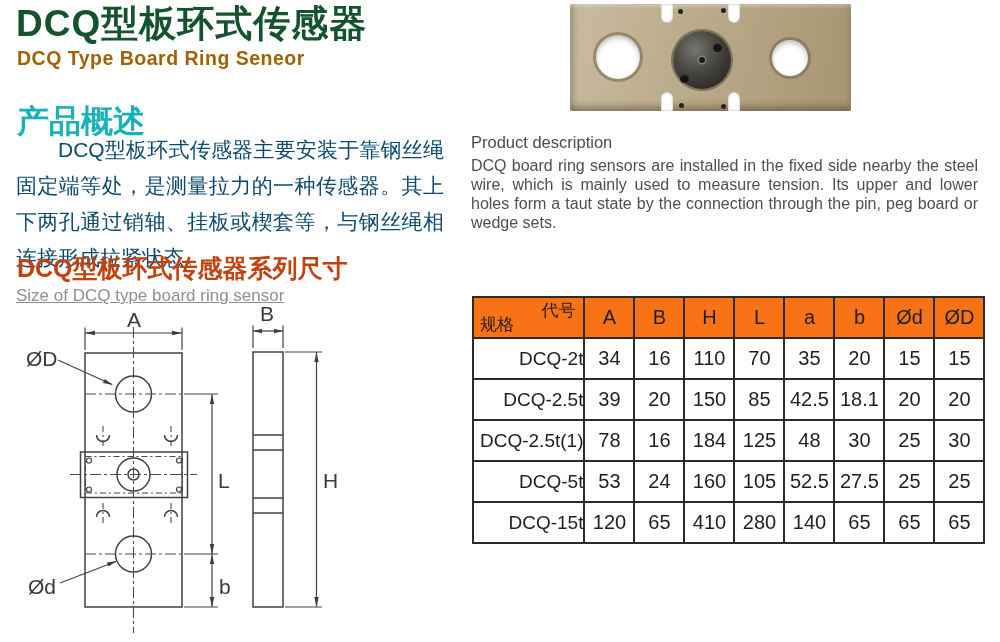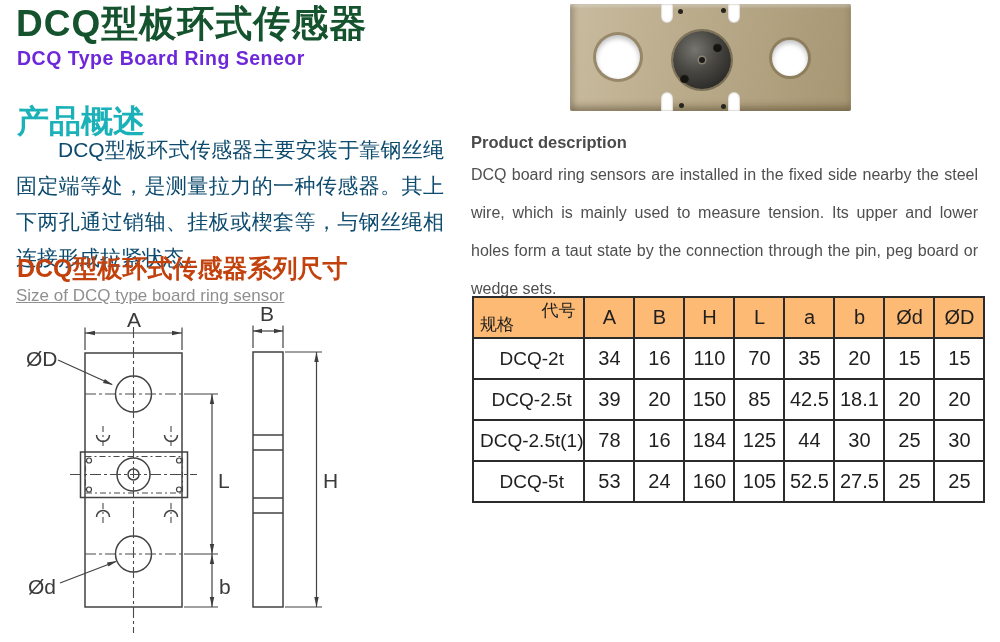--- a/index.html
+++ b/index.html
@@ -3,27 +3,27 @@
 <meta charset="utf-8">
 <style>
   html,body{margin:0;padding:0;background:#fff;}
   body{font-family:"Liberation Sans","DejaVu Sans",sans-serif;}
   #page{position:relative;width:1000px;height:642px;background:#fff;overflow:hidden;}
 
   .abs{position:absolute;}
 
   
   #page-title{left:16px;top:2px;font-size:37px;font-weight:bold;color:#14532d;letter-spacing:1px;line-height:44px;}
-  #page-subtitle{left:17px;top:47px;font-size:19.5px;font-weight:bold;color:#6d28d9;letter-spacing:.5px;}
+  #page-subtitle{left:17px;top:47px;font-size:19.5px;font-weight:bold;color:#a16207;letter-spacing:.5px;}
   #overview-heading{left:17px;top:100px;font-size:32px;font-weight:bold;color:#1ab2b8;}
   #overview-text{left:16px;top:132px;width:428px;font-size:21px;line-height:36px;color:#0c4a6e;text-align:justify;text-indent:2em;}
   #size-heading{left:17px;top:252px;font-size:25px;font-weight:bold;color:#c2410c;}
   #size-subtitle{left:16px;top:286px;font-size:17px;color:#8f8f8f;text-decoration:underline;}
-  #description-heading{left:471px;top:133px;font-size:16.5px;font-weight:bold;color:#4a4a4a;}
-  #description-text{left:471px;top:156px;width:507px;font-size:16px;line-height:38px;color:#4f4f4f;text-align:justify;}
+  #description-heading{left:471px;top:133px;font-size:16.5px;font-weight:normal;color:#4a4a4a;}
+  #description-text{left:471px;top:156px;width:507px;font-size:16px;line-height:19px;color:#4f4f4f;text-align:justify;}
 
   
   #product-photo{left:570px;top:4px;width:281px;height:107px;}
   .plate{position:absolute;inset:0;background:linear-gradient(100deg,#c9bb9e 0%,#b9aa8a 45%,#a69672 100%);
          box-shadow:inset 0 -5px 7px rgba(60,45,20,.35), inset 0 3px 3px rgba(255,255,255,.35), inset 4px 0 6px rgba(0,0,0,.15);
          border-radius:2px;}
   .hole{position:absolute;background:#fff;border-radius:50%;
         box-shadow:0 0 0 3px rgba(115,100,70,.55), inset 0 3px 5px rgba(0,0,0,.25);}
   .hole-left{left:26px;top:31px;width:44px;height:44px;}
   .hole-right{left:202px;top:36px;width:36px;height:36px;}
@@ -48,22 +48,22 @@
   .ddash{stroke:#4a4a4a;stroke-width:1.1;fill:none;stroke-dasharray:11 3 3 3;}
   .ddash2{stroke:#4a4a4a;stroke-width:1.1;fill:none;stroke-dasharray:6 3 2 3;}
   .darr{fill:#3d3d3d;stroke:none;}
   .dtext{fill:#3a3a3a;font-size:21px;font-family:"Liberation Sans","DejaVu Sans",sans-serif;}
 
   
   #spec-table{left:472px;top:296px;border-collapse:collapse;table-layout:fixed;background:#fff;}
   #spec-table,#spec-table td,#spec-table th{border:2px solid #2b2b2b;}
   #spec-table td,#spec-table th{box-sizing:border-box;height:41px;padding:0;text-align:center;vertical-align:middle;
       font-size:20px;color:#1f1f1f;font-weight:normal;overflow:hidden;white-space:nowrap;}
-  #spec-table th{background:#fdba74;}
-  #spec-table td.model{text-align:center;padding-left:6px;font-size:19px;}
+  #spec-table th{background:#f97316;}
+  #spec-table td.model{text-align:right;padding-left:6px;font-size:19px;}
   th.corner{position:relative;
       background-image:linear-gradient(to bottom right,transparent calc(50% - 1px),#2b2b2b calc(50% - 1px),#2b2b2b calc(50% + 1px),transparent calc(50% + 1px));
       background-color:#dce8f1;}
   th.corner .c-top{position:absolute;top:1px;right:8px;font-size:17px;}
   th.corner .c-bottom{position:absolute;bottom:1px;left:6px;font-size:17px;}
 </style>
 </head>
 <body>
 
 <div id="page">
@@ -222,32 +222,43 @@
       <td>18.1</td>
       <td>20</td>
       <td>20</td>
     </tr>
     <tr>
       <td class="model">DCQ-2.5t(1)</td>
       <td>78</td>
       <td>16</td>
       <td>184</td>
       <td>125</td>
-      <td>44</td>
+      <td>48</td>
       <td>30</td>
       <td>25</td>
       <td>30</td>
     </tr>
     <tr>
       <td class="model">DCQ-5t</td>
       <td>53</td>
       <td>24</td>
       <td>160</td>
       <td>105</td>
       <td>52.5</td>
       <td>27.5</td>
       <td>25</td>
       <td>25</td>
     </tr>
+    <tr>
+      <td class="model">DCQ-15t</td>
+      <td>120</td>
+      <td>65</td>
+      <td>410</td>
+      <td>280</td>
+      <td>140</td>
+      <td>65</td>
+      <td>65</td>
+      <td>65</td>
+    </tr>
   </tbody>
     </table>
 
 </div>
 
 </body></html>

